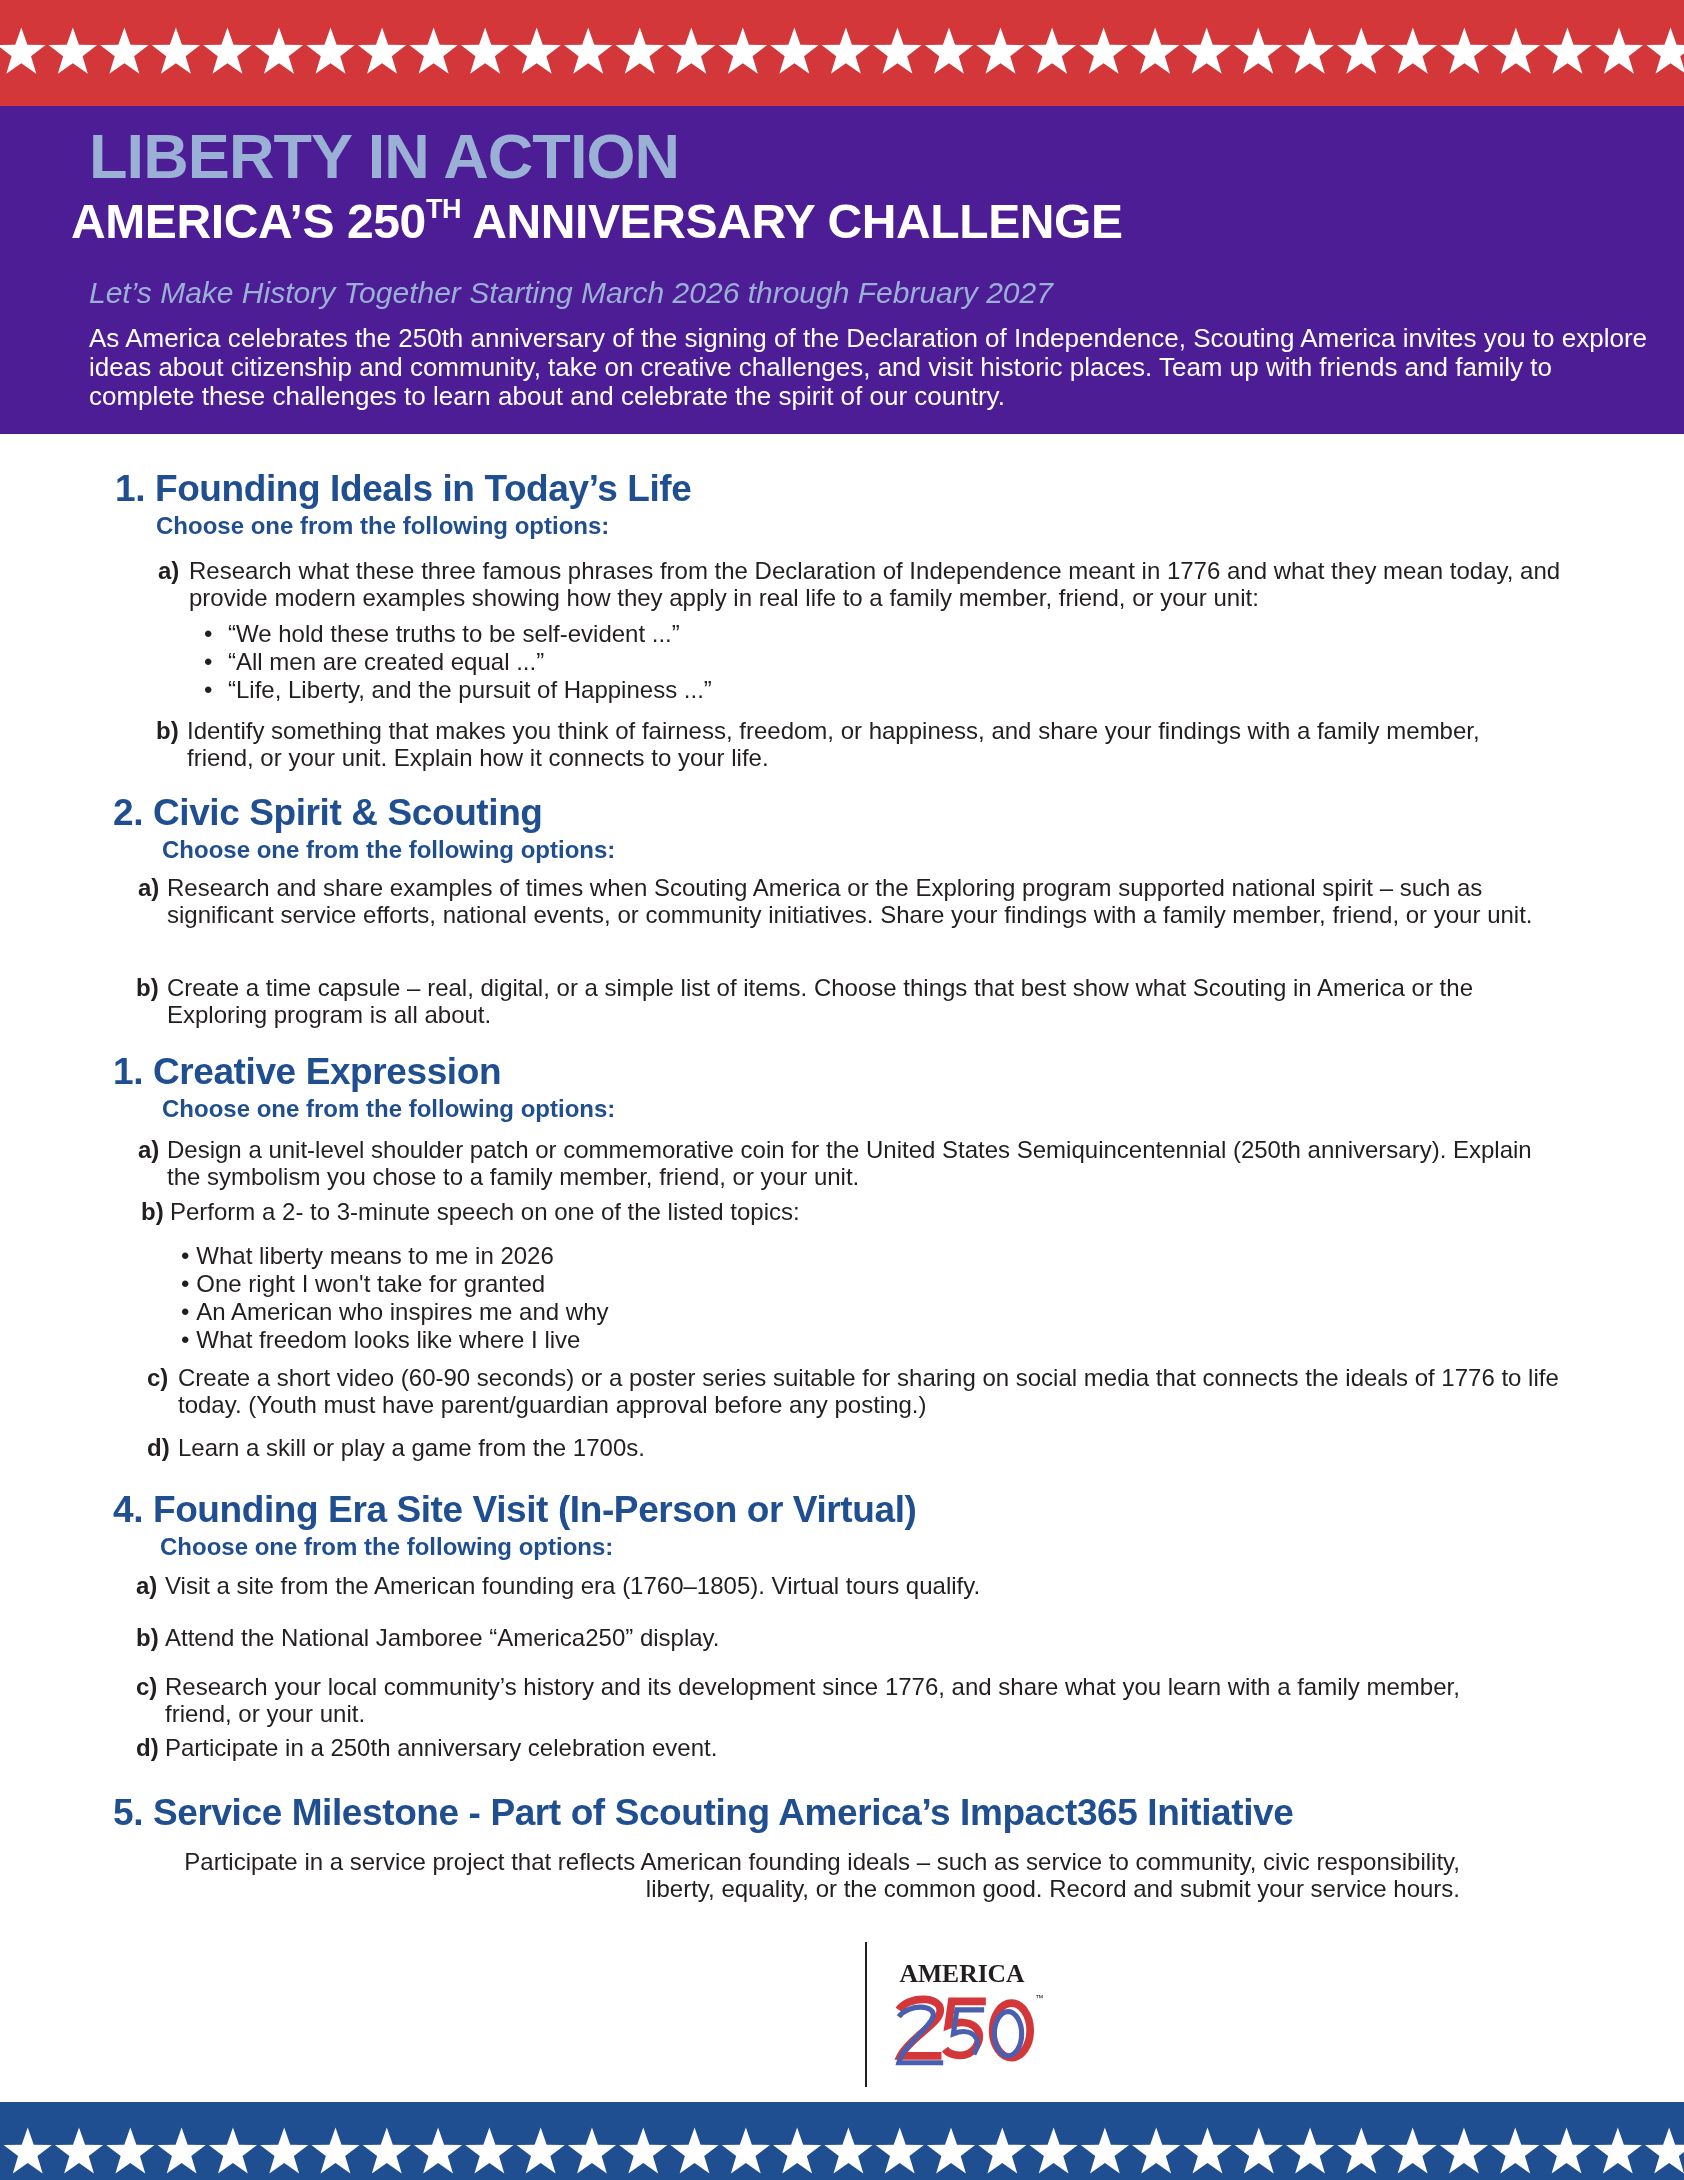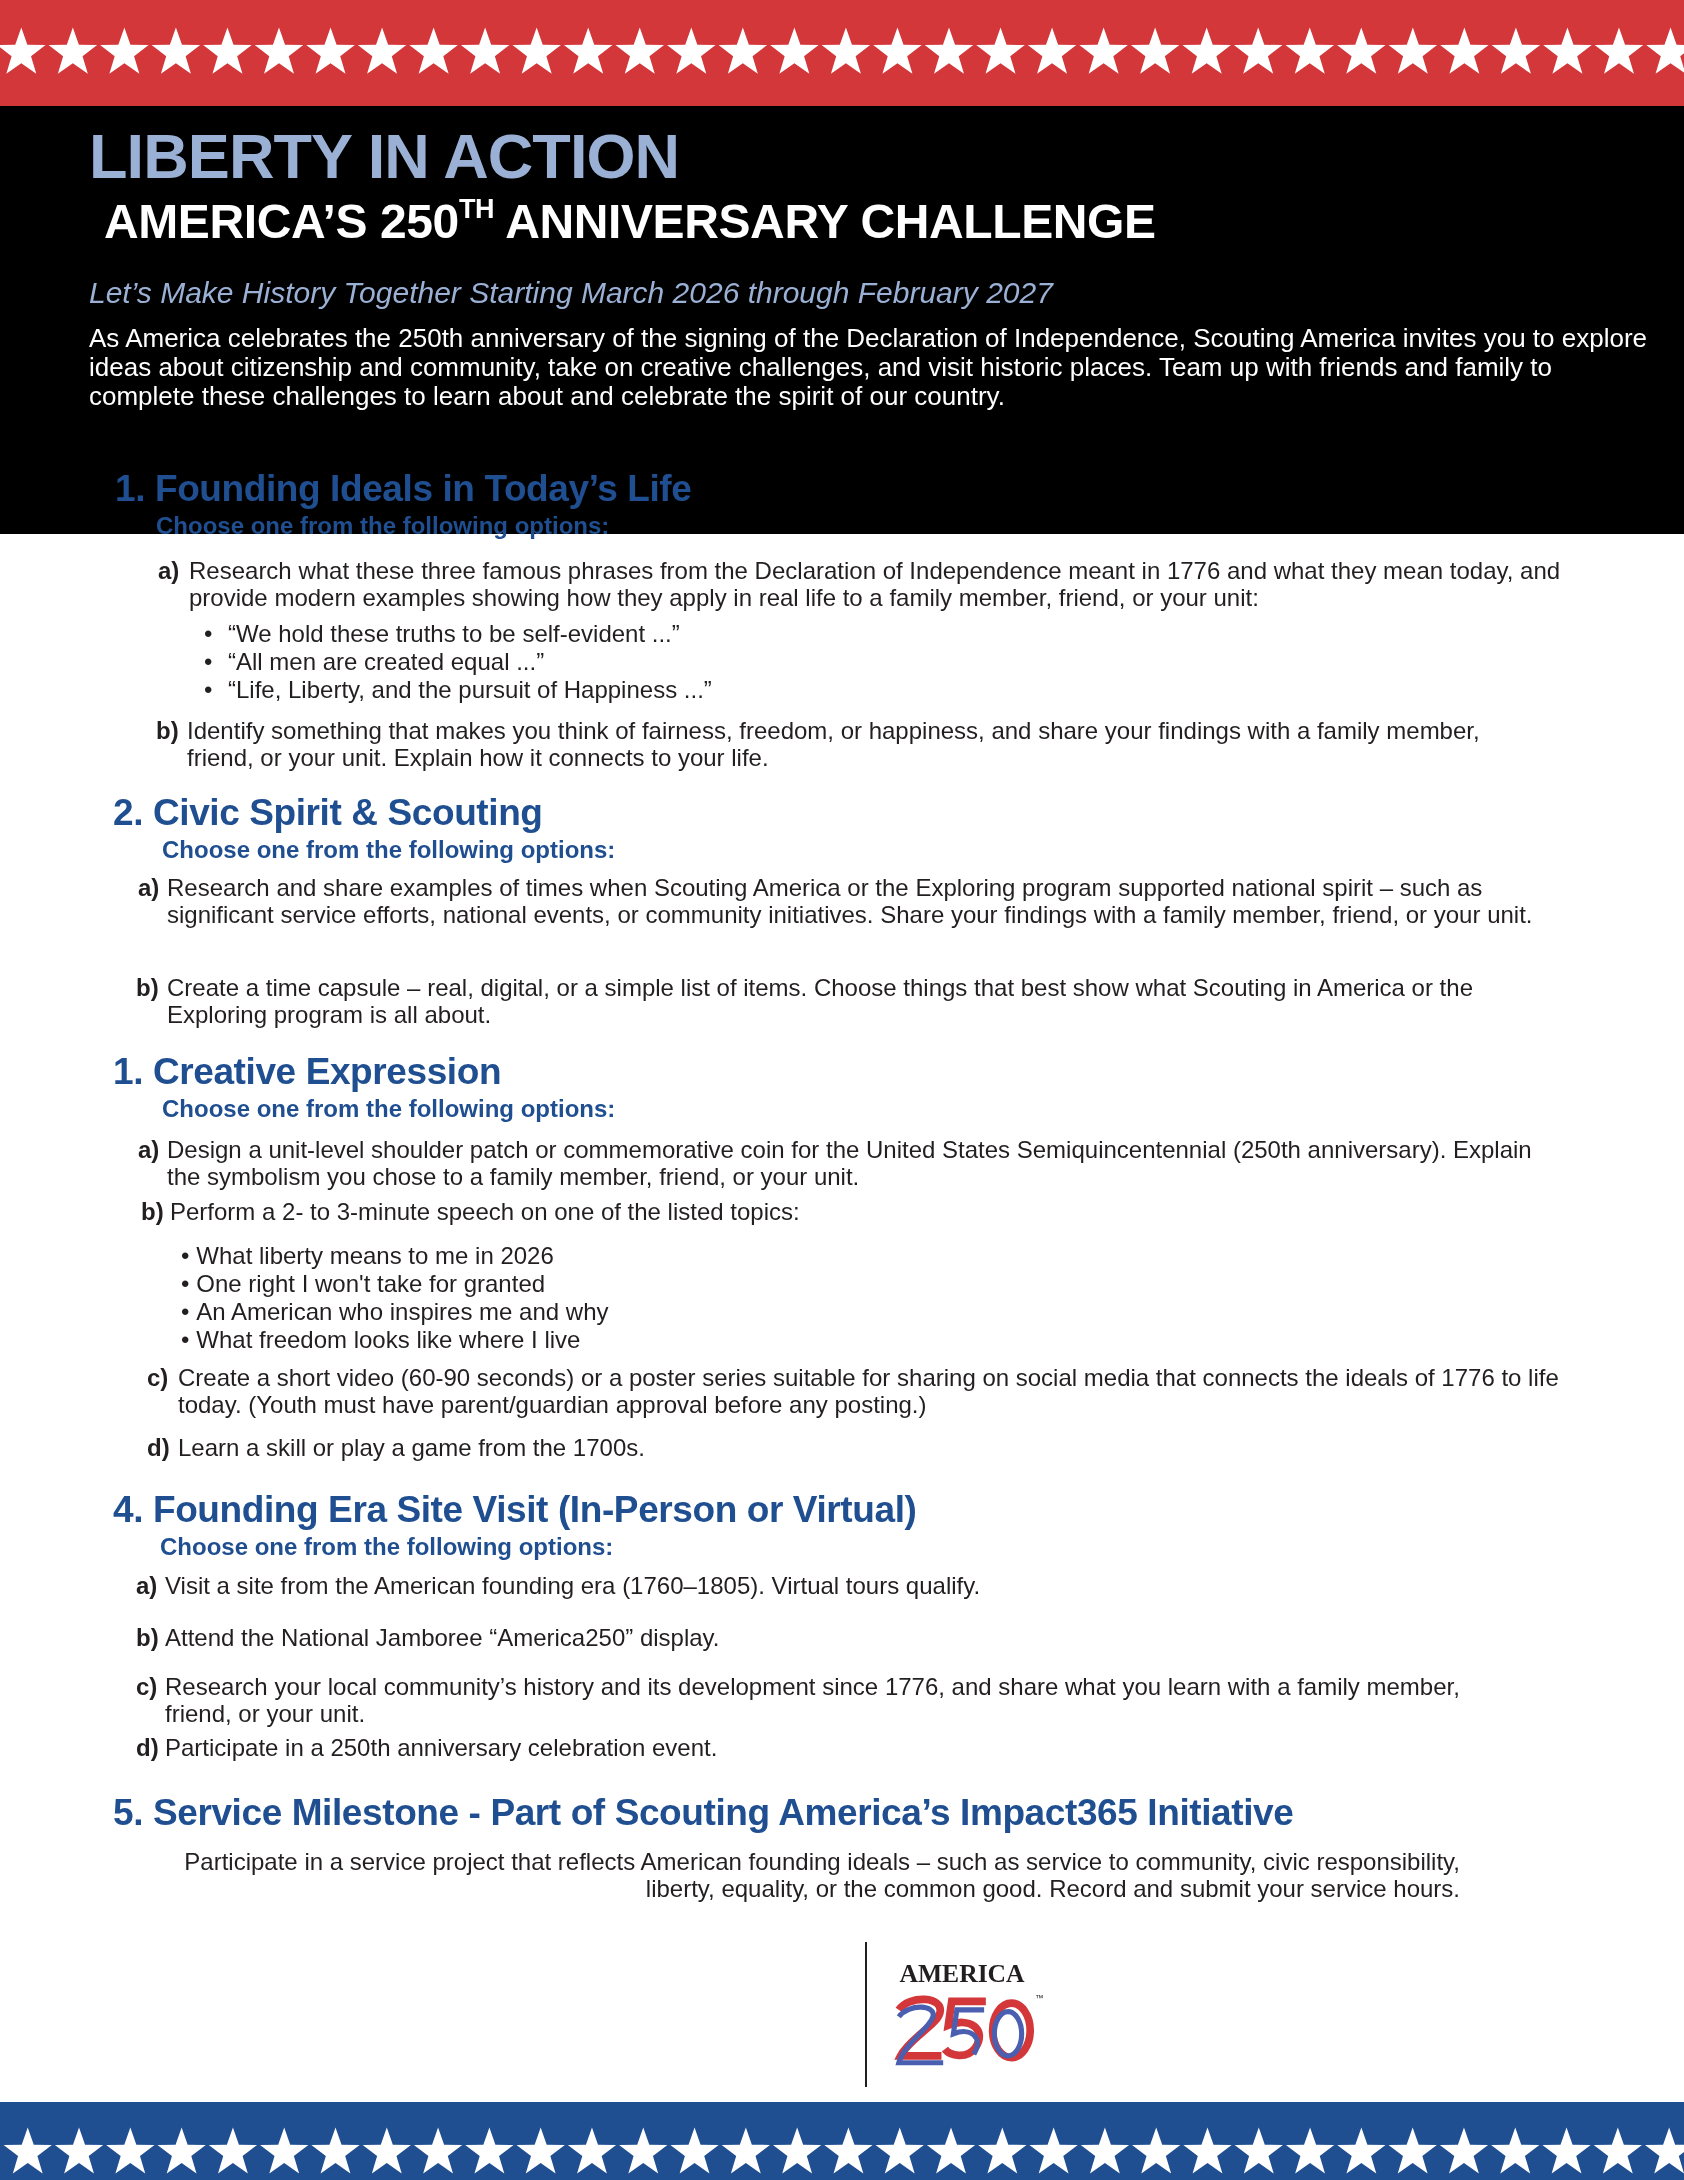--- a/index.html
+++ b/index.html
@@ -4,23 +4,23 @@
 <style>
   * { box-sizing: border-box; margin: 0; padding: 0; }
   html, body { width: 1685px; height: 2181px; background: #ffffff; overflow: hidden; }
   body { font-family: "Liberation Sans", sans-serif; color: #231f20; position: relative; }
 
   .star-band { position: absolute; left: 0; width: 1685px; height: 106px; overflow: hidden; }
   .star-band.top { top: 0; background: #d3373a; }
   .star-band.bottom { top: 2102px; height: 78px; background: #204f91; }
   .star-band svg { display: block; }
 
-  .hero { position: absolute; top: 106px; left: 0; width: 1685px; height: 428px; background: #000000; }
+  .hero { position: absolute; top: 106px; left: 0; width: 1685px; height: 328px; background: #4c1d95; }
   .hero-title { position: absolute; left: 89px; top: 13.6px; font-size: 63px; font-weight: bold; color: #9ab0d4; letter-spacing: -0.9px; }
-  .hero-sub { position: absolute; left: 104px; top: 88px; font-size: 48px; font-weight: bold; color: #ffffff; letter-spacing: -0.4px; }
+  .hero-sub { position: absolute; left: 71px; top: 88px; font-size: 48px; font-weight: bold; color: #ffffff; letter-spacing: -0.4px; }
   .hero-sub sup { font-size: 27px; vertical-align: 20.4px; }
   .hero-tagline { position: absolute; left: 89px; top: 170px; font-size: 30px; font-style: italic; color: #9ab0d4; }
   .hero-intro { position: absolute; left: 89px; top: 218px; width: 1559px; font-size: 26px; line-height: 29px; color: #ffffff; }
   .section { position: absolute; left: 0; width: 1685px; }
   .sec-title { position: absolute; font-size: 37px; font-weight: bold; color: #204f91; letter-spacing: -0.4px; white-space: nowrap; }
   .sec-choose { position: absolute; font-size: 24px; font-weight: bold; color: #204f91; white-space: nowrap; }
   .opt { position: absolute; font-size: 24px; line-height: 27px; color: #231f20; }
   .opt .lbl { position: absolute; left: 0; top: 0; font-weight: bold; }
   .opt .txt { display: block; }
   .bullets { position: absolute; font-size: 24px; line-height: 28px; color: #231f20; list-style: none; }

